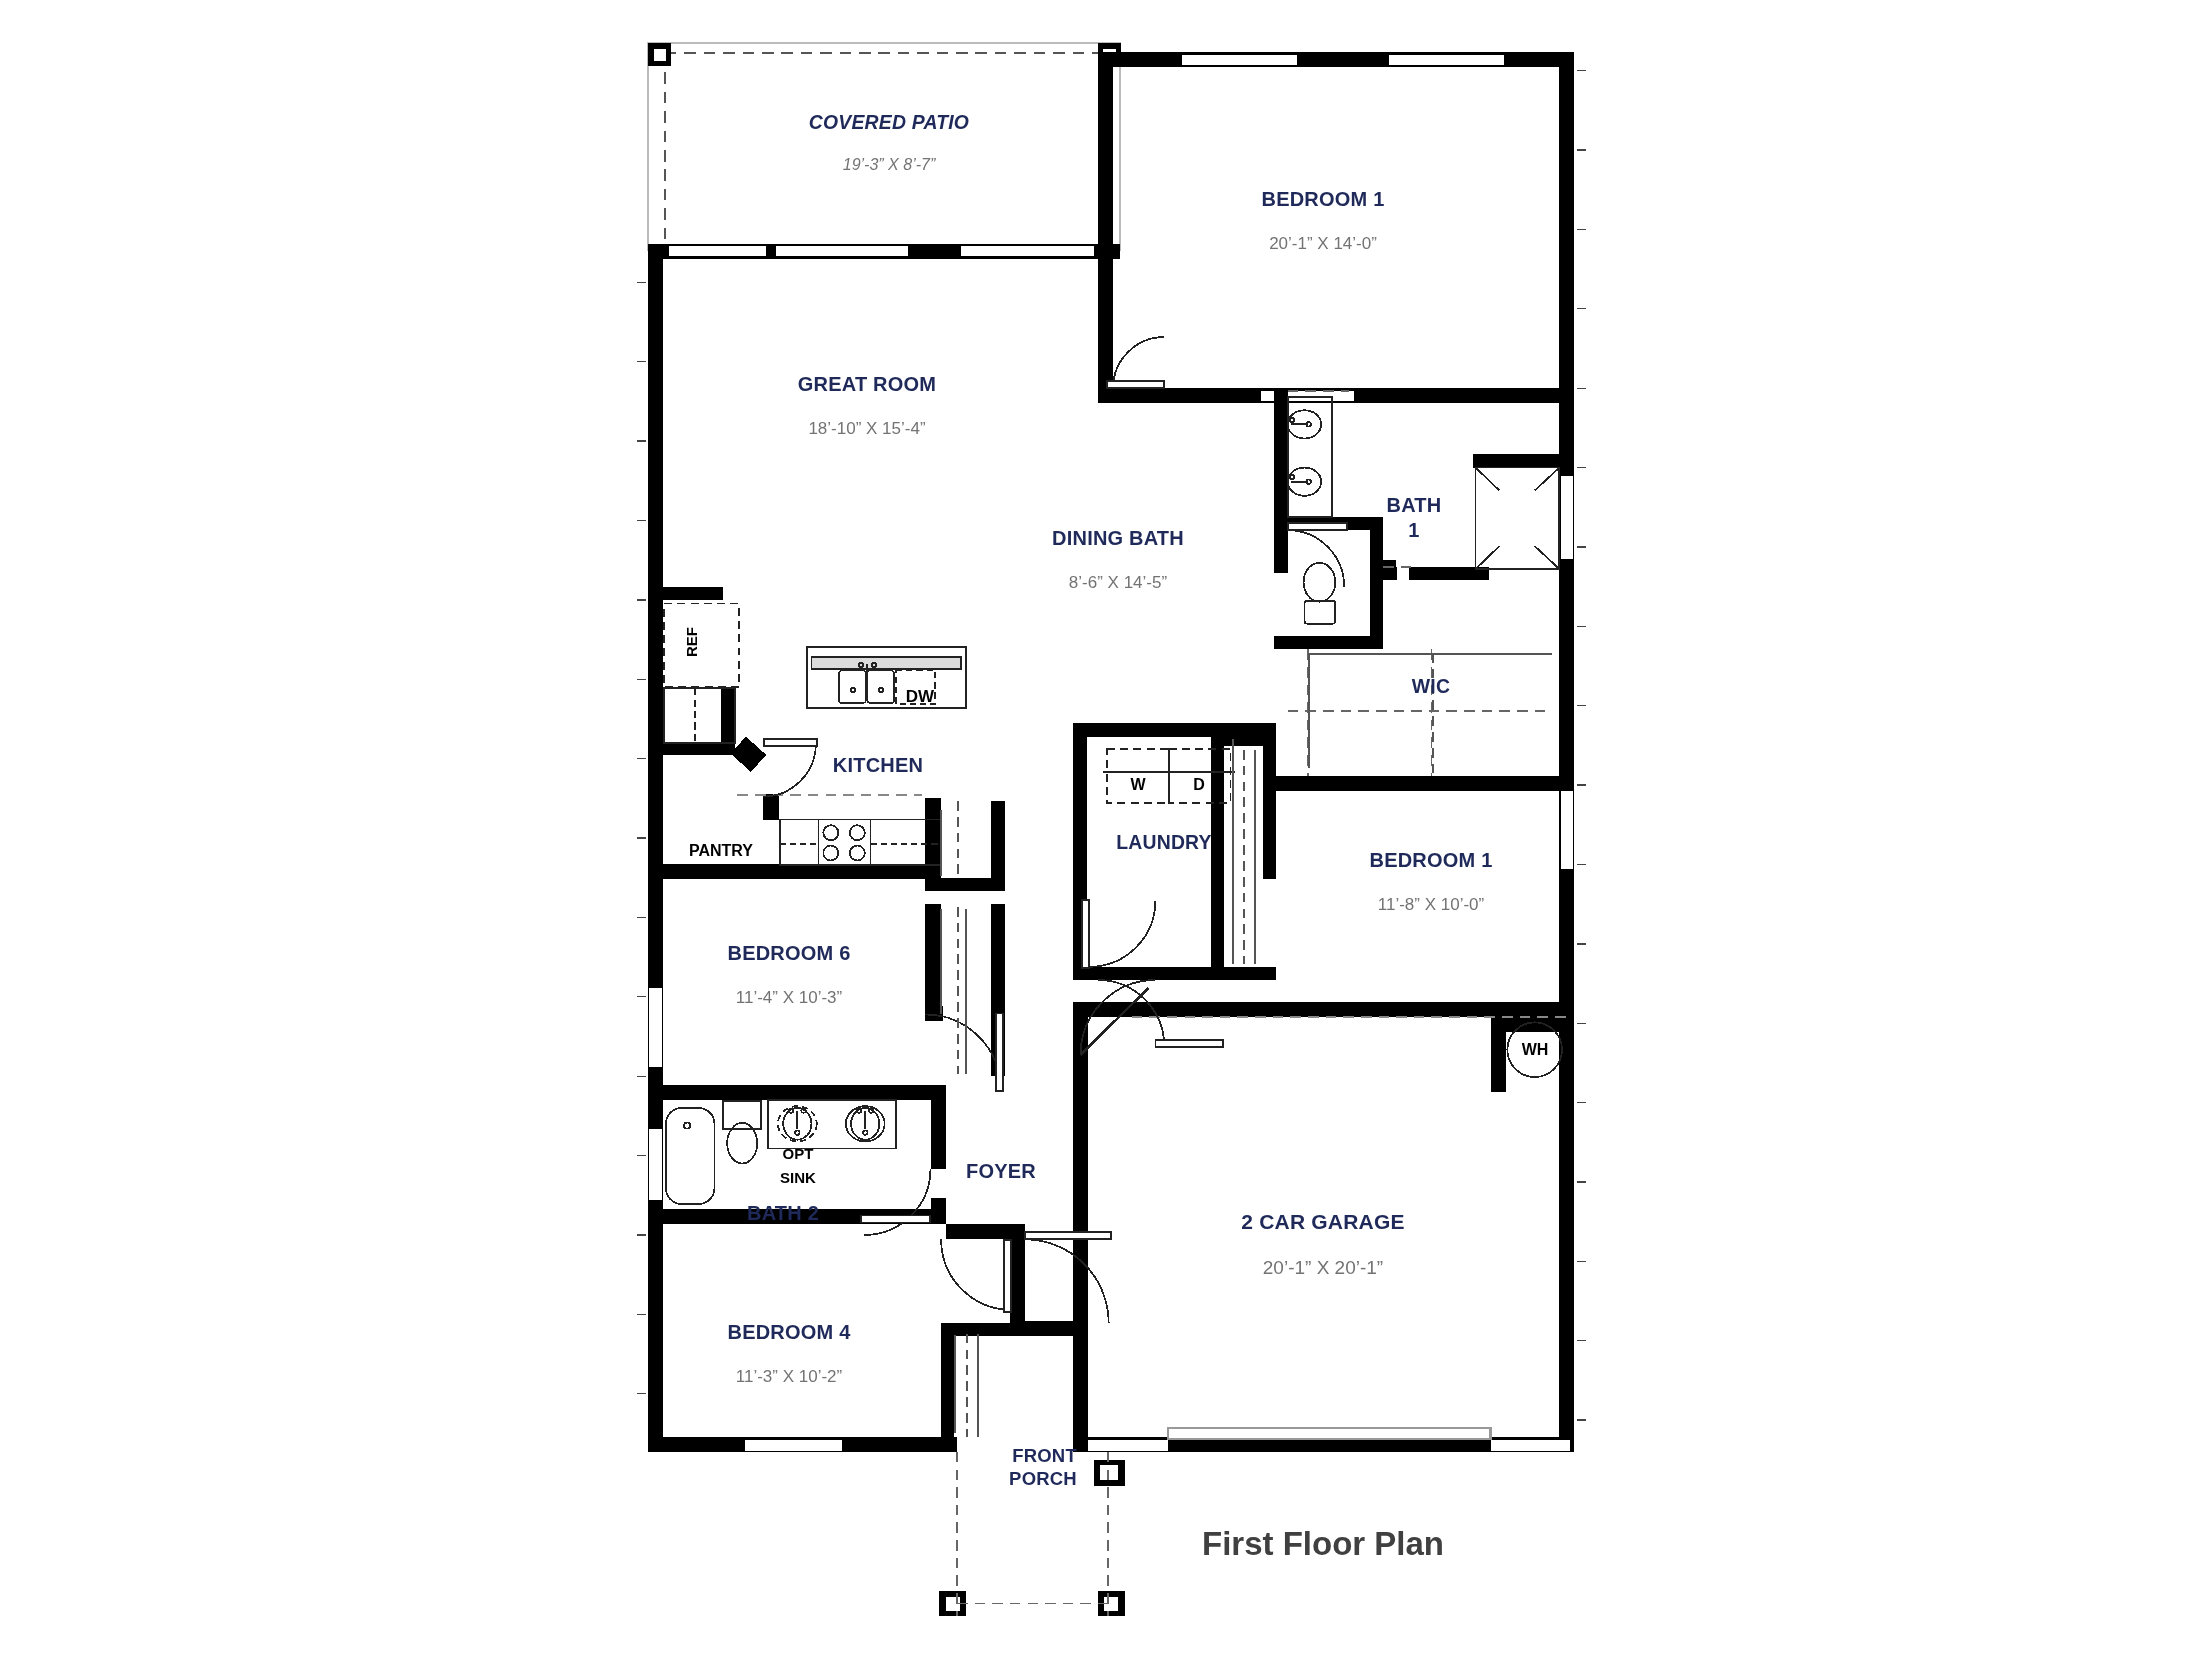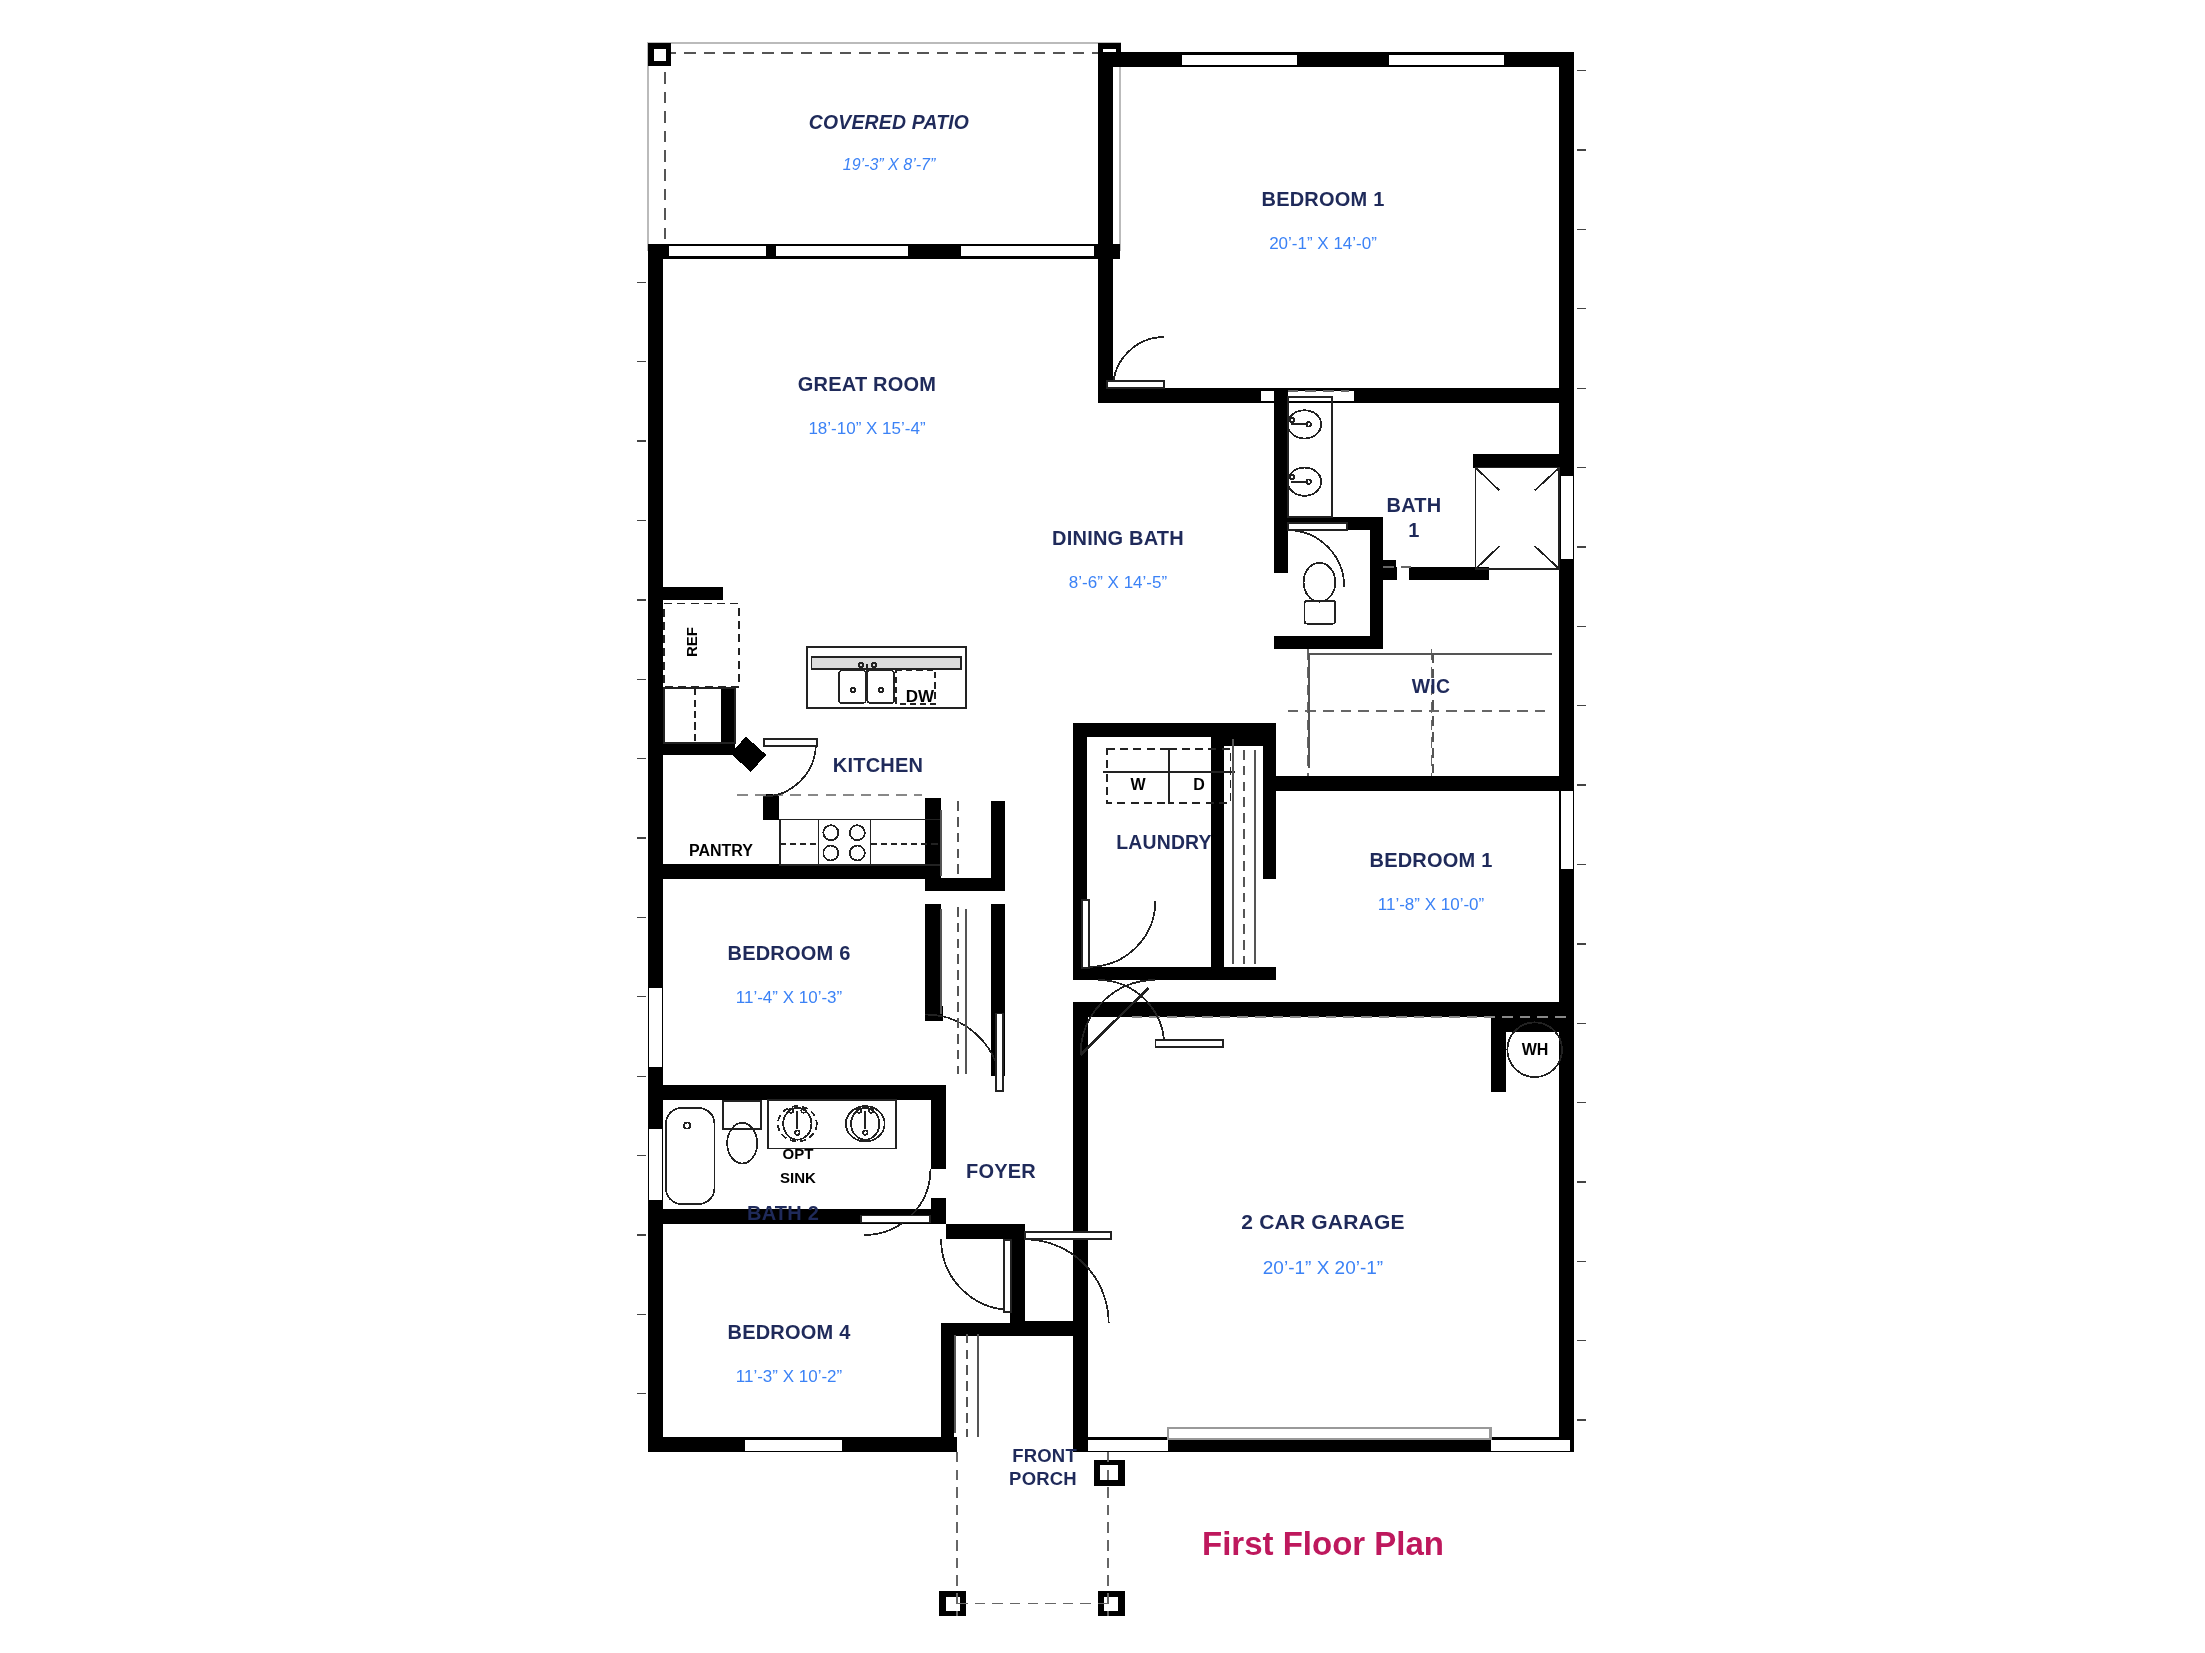--- a/index.html
+++ b/index.html
@@ -1,24 +1,24 @@
 <!DOCTYPE html>
 <html style="font-size:7px"><head>
 <meta charset="utf-8">
 <style>
   html,body{margin:0;padding:0;background:#ffffff;}
   body{width:2205px;height:1654px;position:relative;overflow:hidden;
        font-family:"Liberation Sans",sans-serif;}
   #plan{position:absolute;left:0;top:0;width:2205px;height:1654px;}
   .lbl{position:absolute;color:#1f2a5a;font-weight:700;letter-spacing:0.2px;
        white-space:nowrap;transform:translate(-50%,-50%);text-align:center;line-height:1.25;}
-  .lbl .dim{display:block;color:#3b82f6;font-weight:400;letter-spacing:0;margin-top:21px;}
+  .lbl .dim{display:block;color:#737373;font-weight:400;letter-spacing:0;margin-top:21px;}
   .blk{position:absolute;color:#000000;font-weight:700;white-space:nowrap;
        transform:translate(-50%,-50%);text-align:center;line-height:1.2;}
-  .title{position:absolute;color:#be185d;font-weight:700;white-space:nowrap;
+  .title{position:absolute;color:#404040;font-weight:700;white-space:nowrap;
          transform:translate(-50%,-50%);}
 </style>
 </head>
 <body>
 
 <svg id="plan" viewBox="0 0 5000 3750" xmlns="http://www.w3.org/2000/svg" shape-rendering="crispEdges">
 
   <rect x="0" y="0" width="5000" height="3750" fill="#ffffff"></rect>
 
   <g fill="none" stroke="#555" stroke-width="4" stroke-dasharray="26 18">

